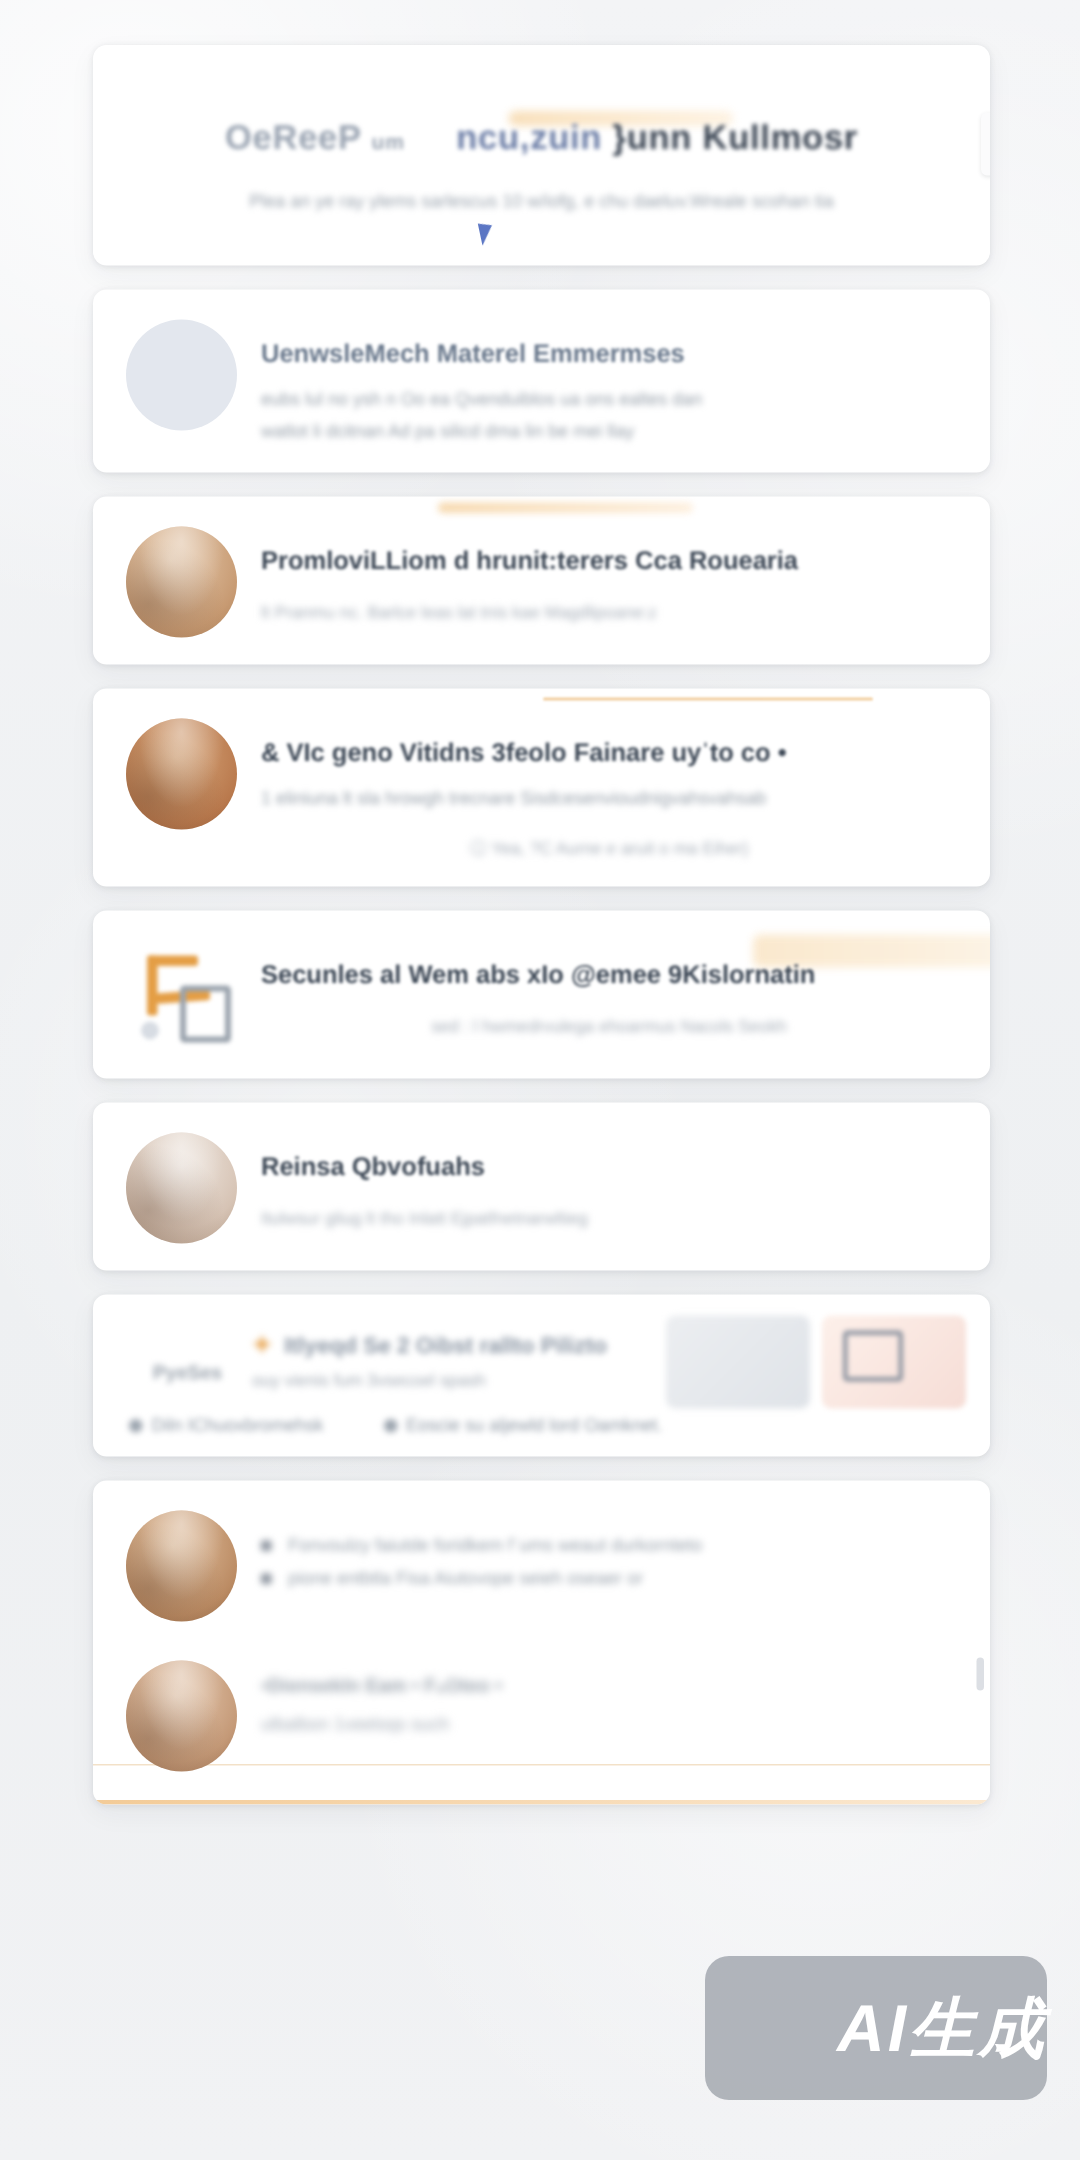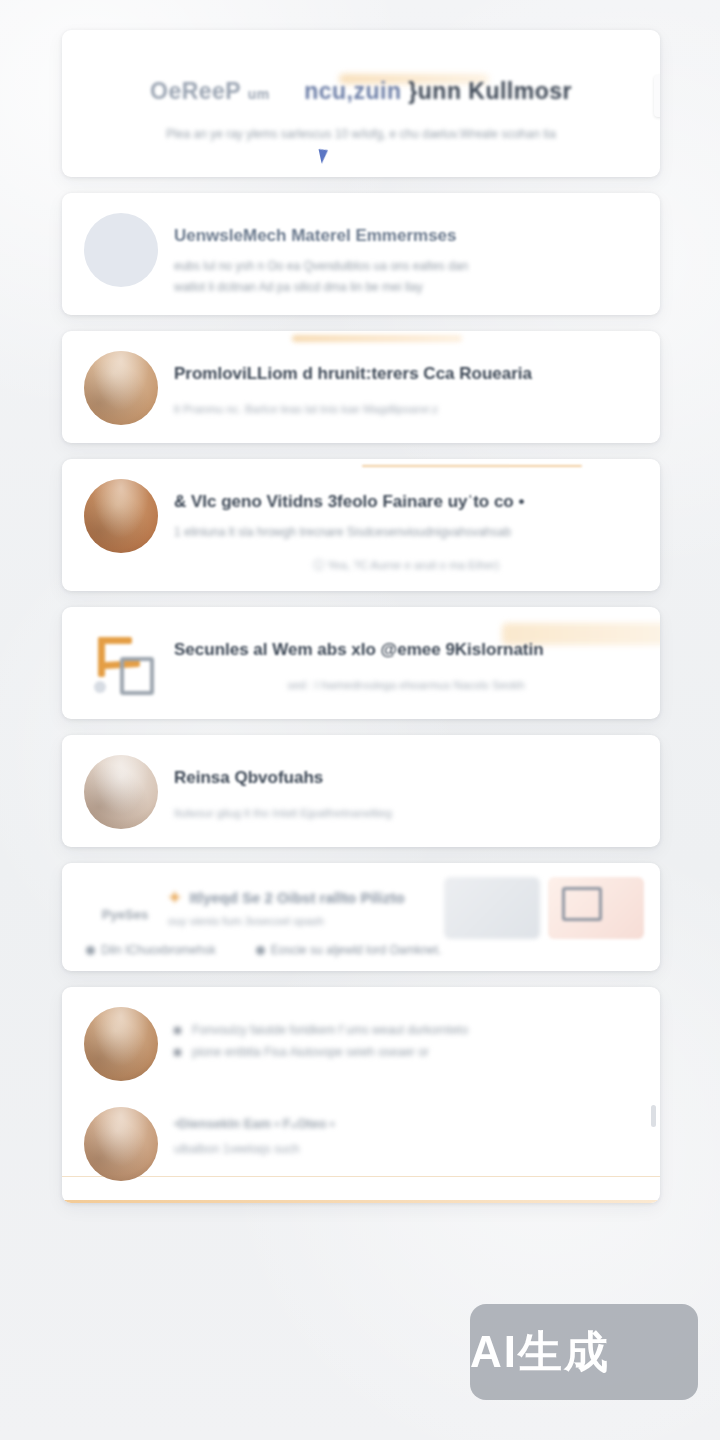--- a/index.html
+++ b/index.html
@@ -343,25 +343,26 @@
   .watermark {
     position: absolute;
     right: 22px;
     bottom: 40px;
     width: 228px;
     height: 96px;
     border-radius: 16px;
     background: rgba(150,155,163,.72);
     display: flex;
     align-items: center;
-    justify-content: flex-start;
+    justify-content: flex-end;
     color: #ffffff;
     font-size: 44px;
     font-weight: 700;
     letter-spacing: 2px;
+    font-style: italic;
   }
 </style>
 </head>
 <body>
 
 <div class="page">
   <div class="feed">
 
     <div class="card hero" id="card-hero">
       <div class="hero-accent"></div>

